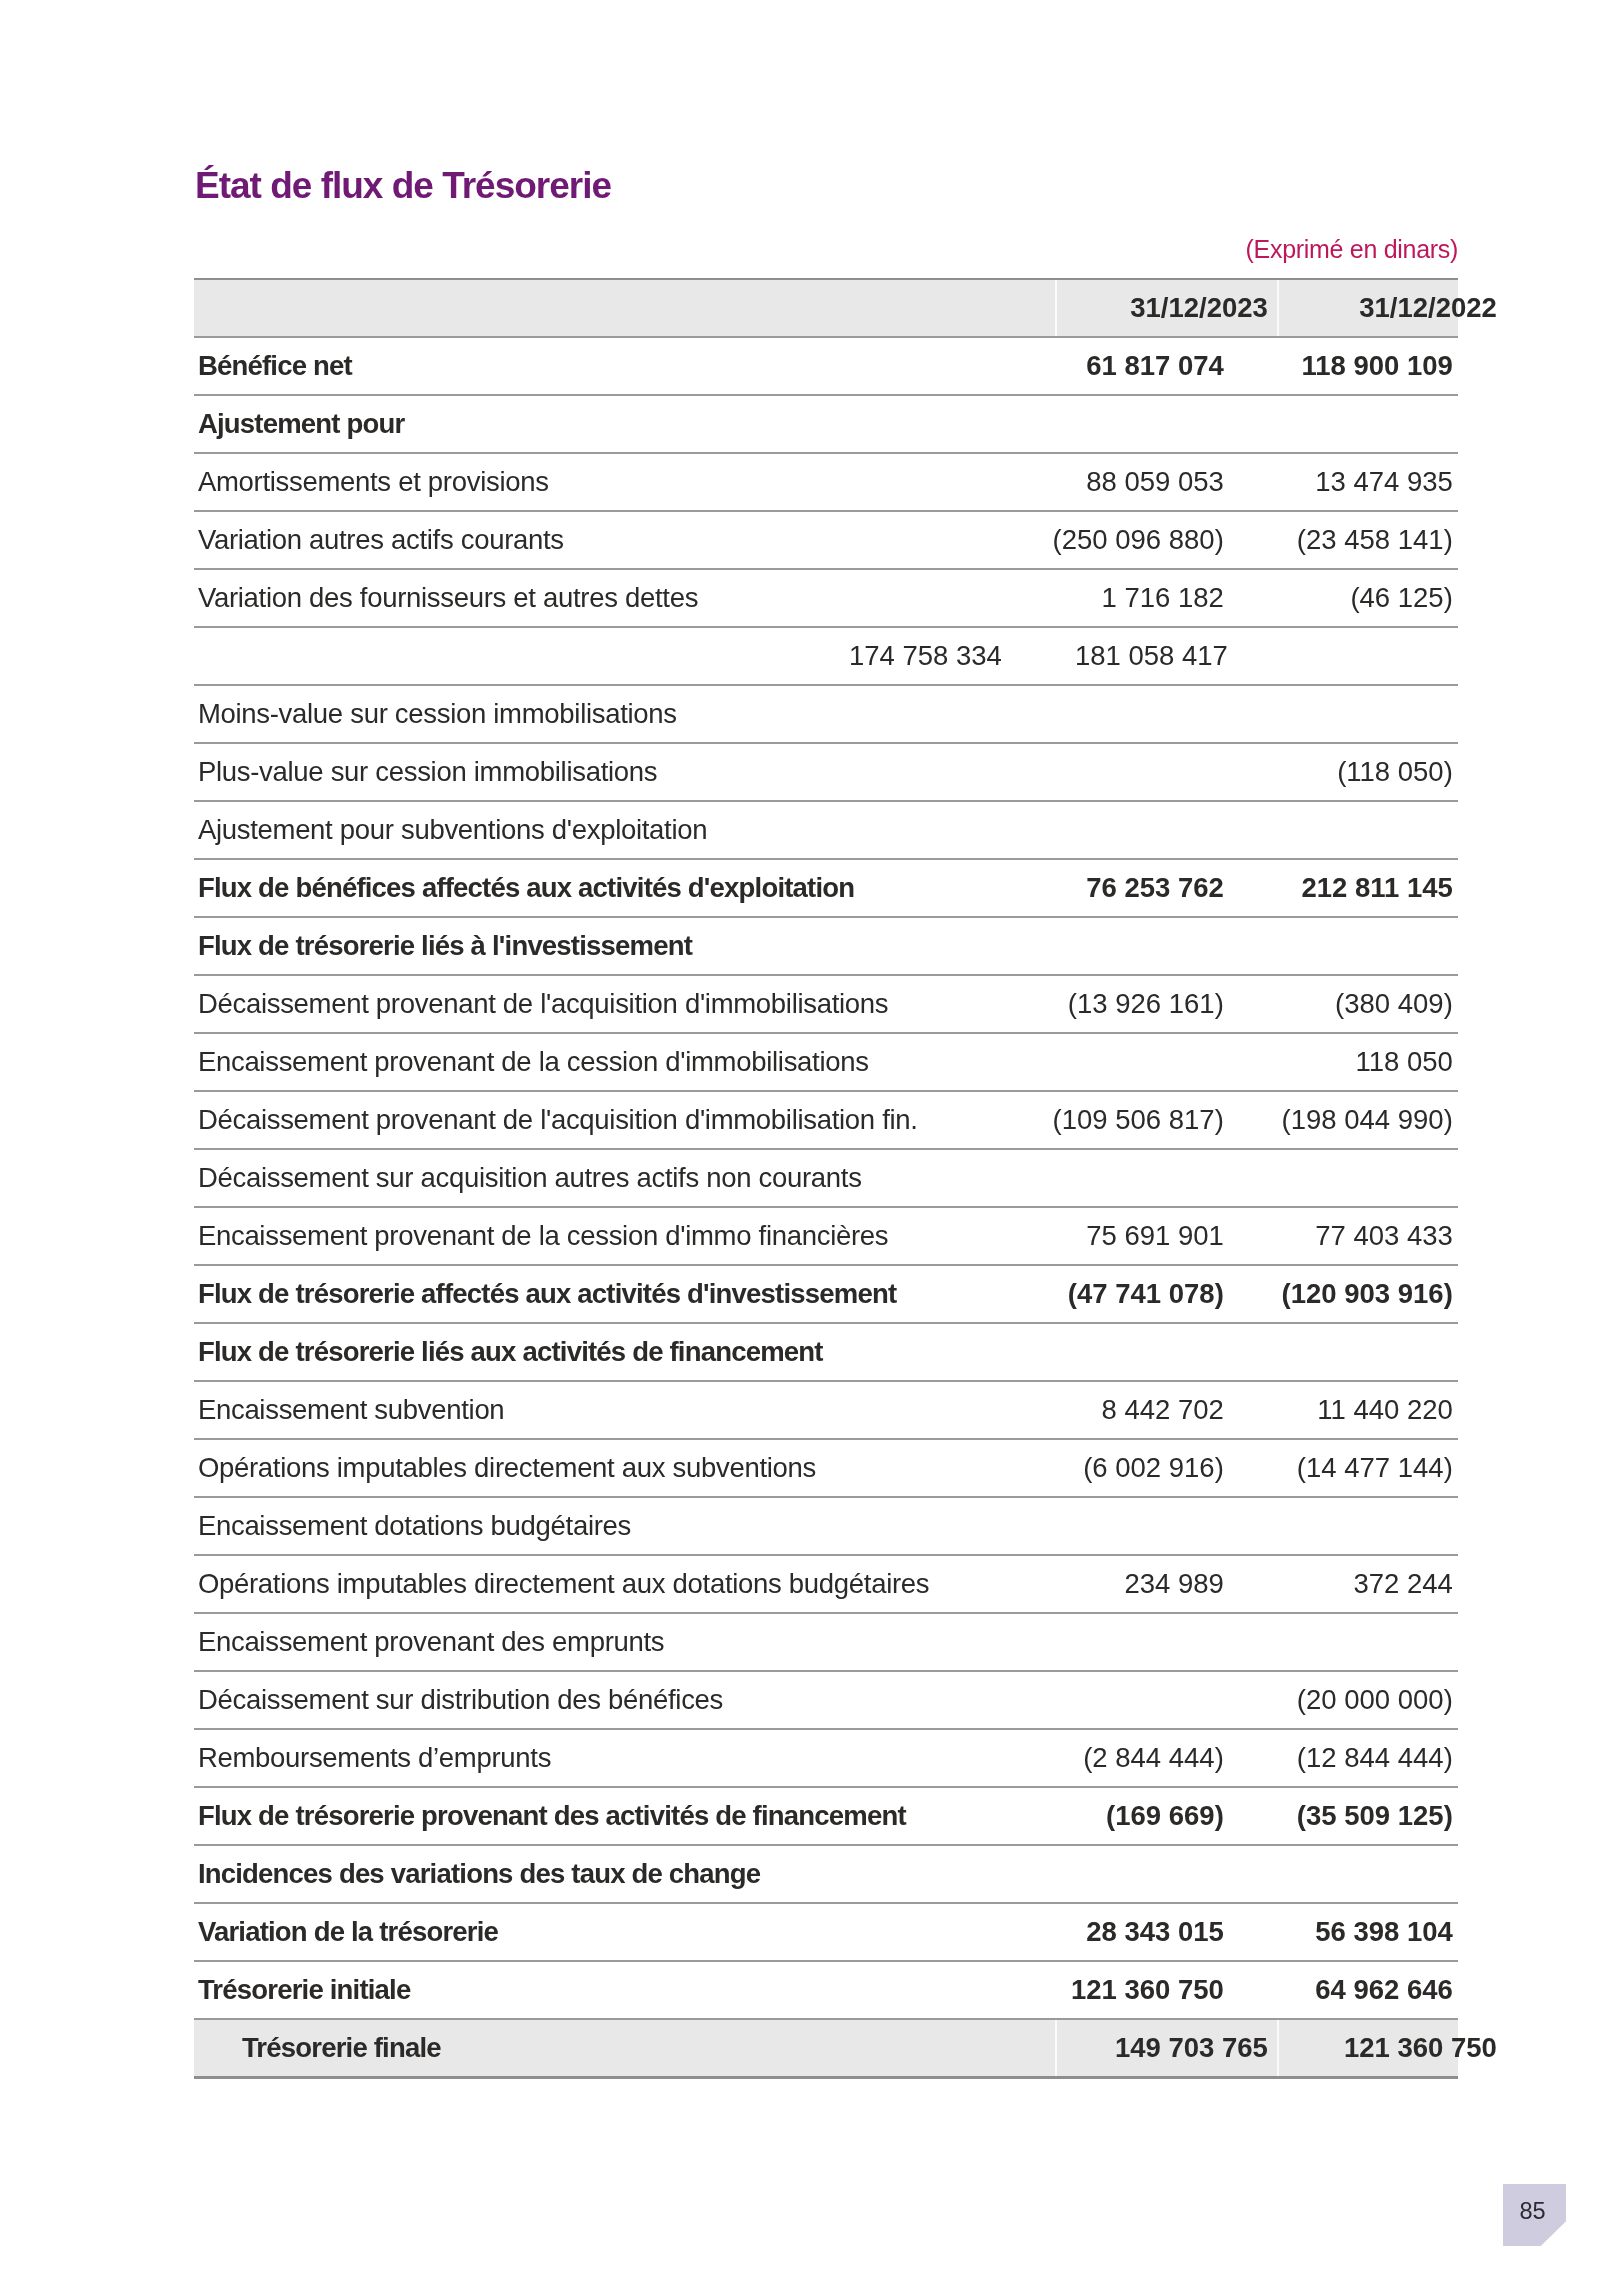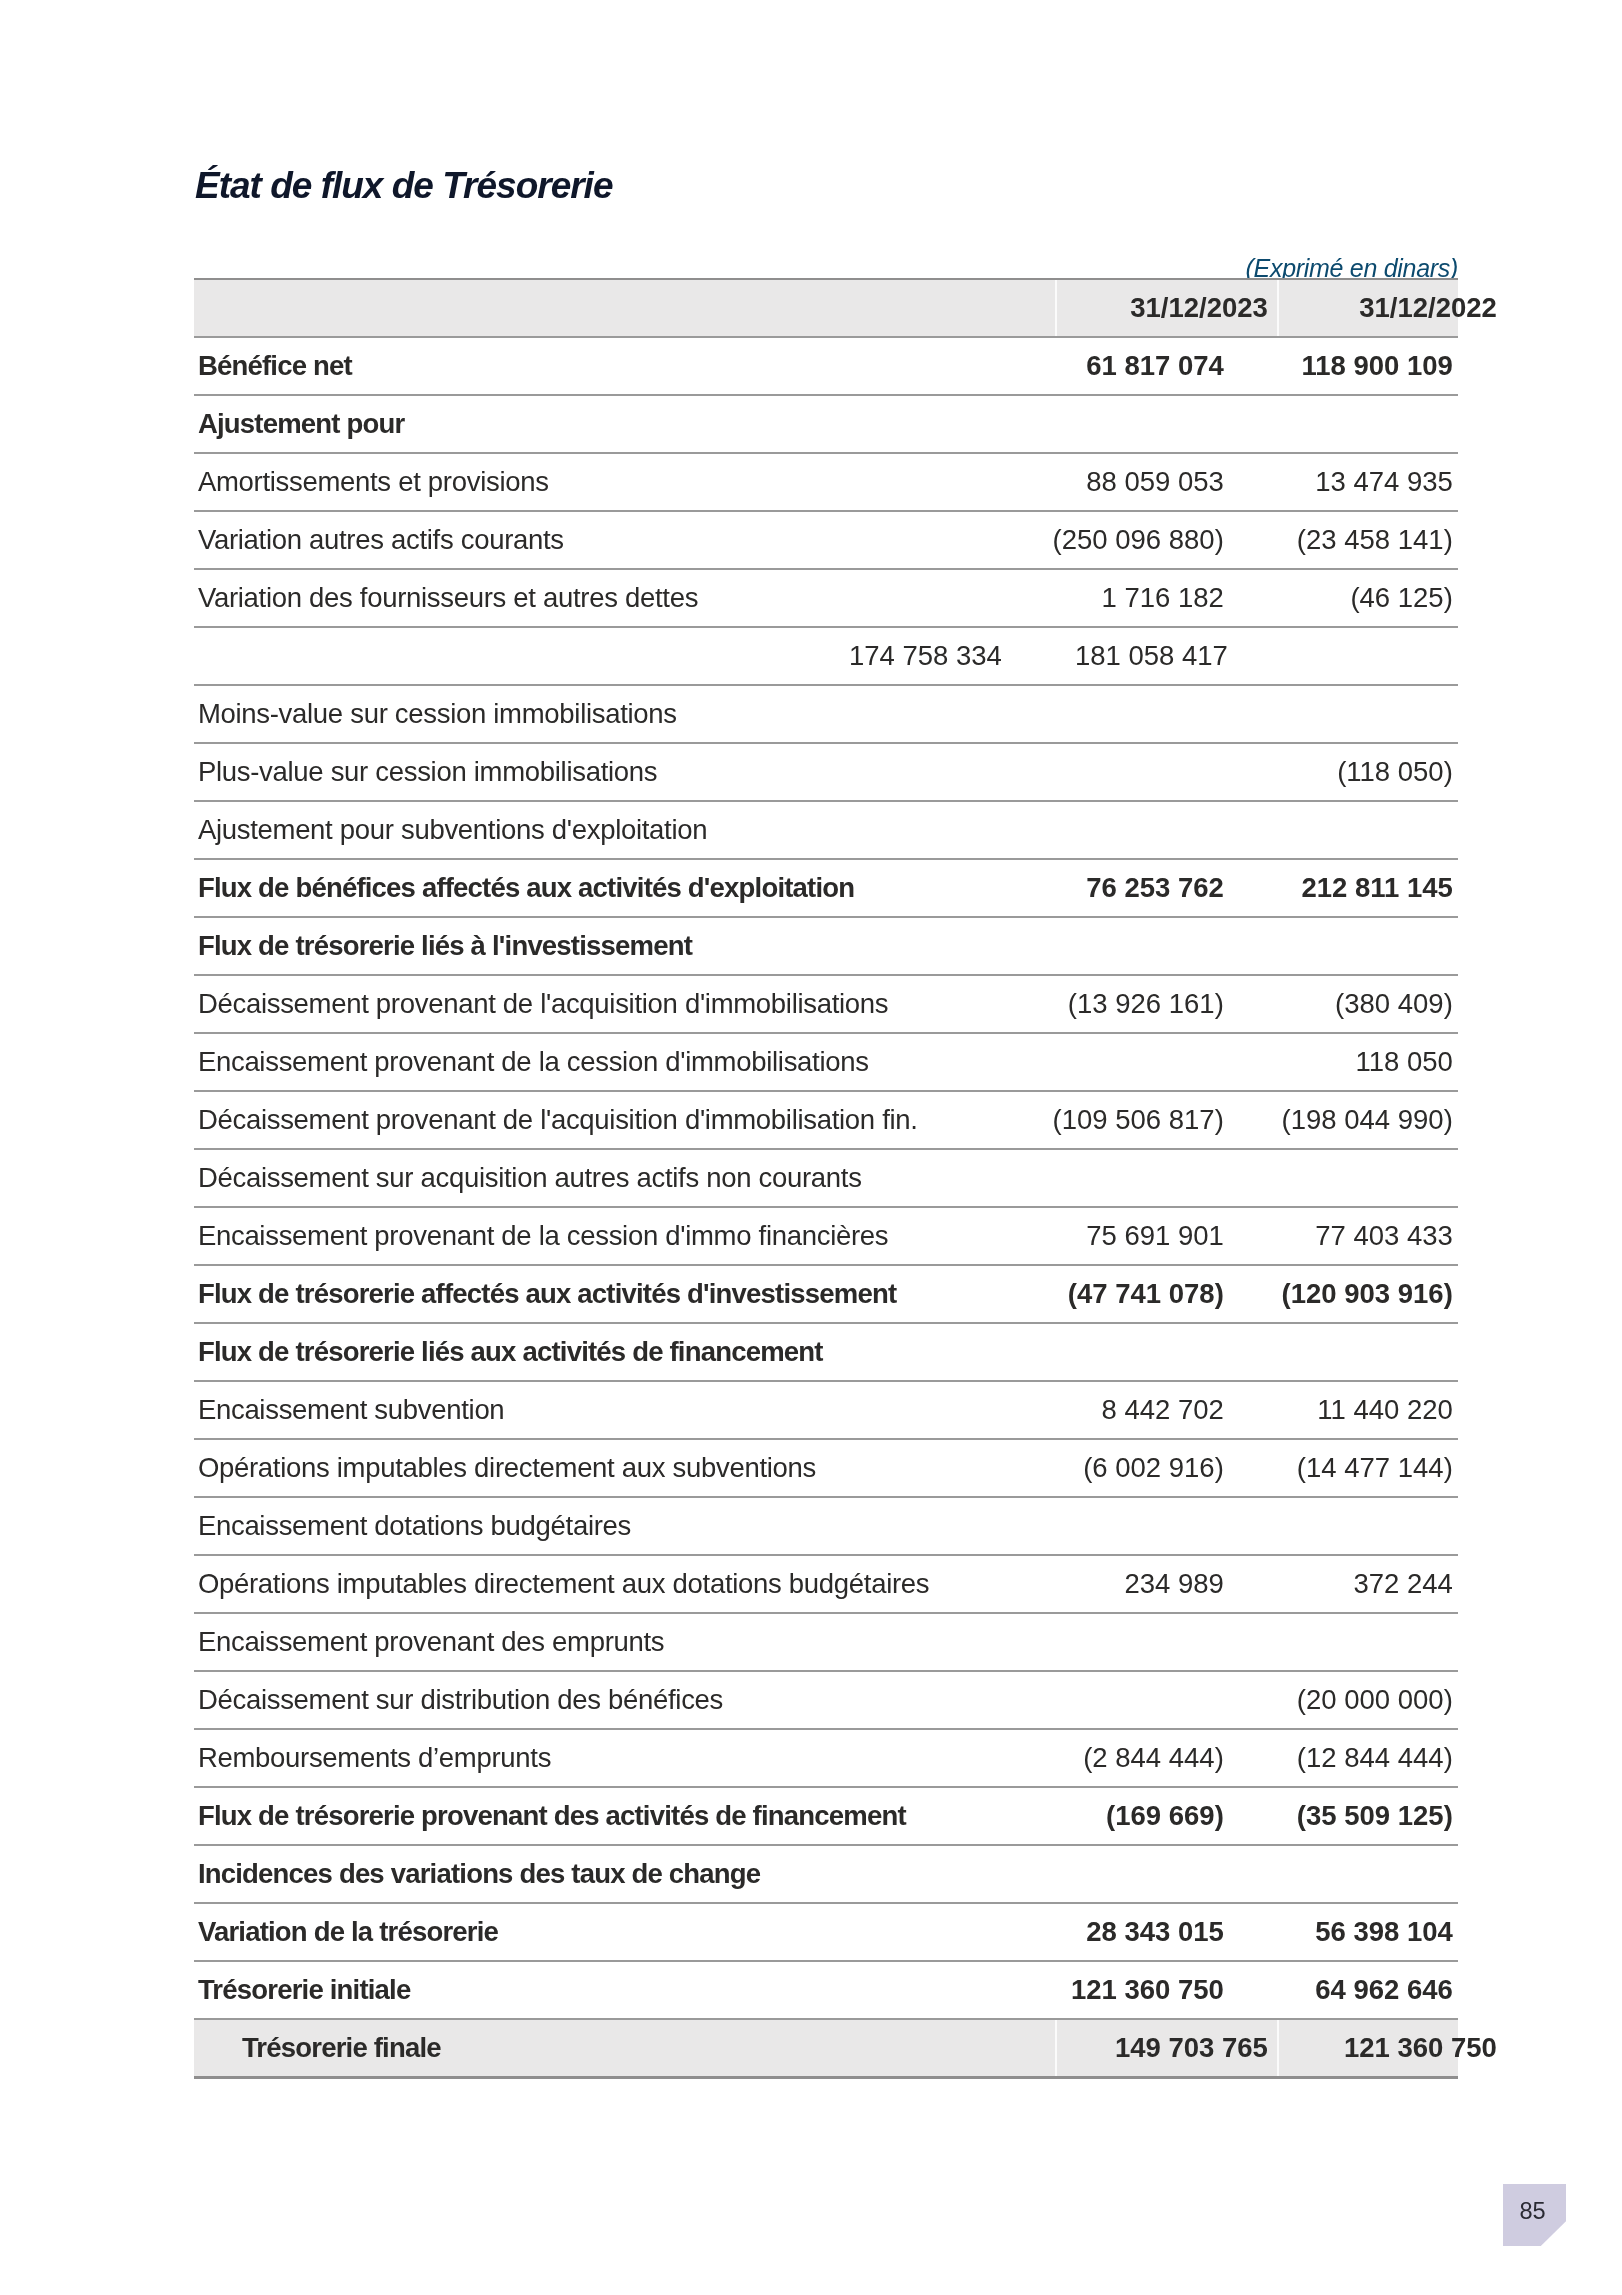--- a/index.html
+++ b/index.html
@@ -10,23 +10,23 @@
     font-family:"Liberation Sans","DejaVu Sans",sans-serif;
     color:#2b2a29;
     overflow:hidden;
   }
   .doc-title{
     position:absolute;left:195px;top:165px;
     font-size:37px;font-weight:bold;letter-spacing:-1px;
     color:#e41e2d;white-space:nowrap;
   }
   .currency-note{
-    position:absolute;left:194px;top:254px;width:1264px;
-    text-align:right;font-style:italic;font-size:25px;
-    color:#0c4a6e;letter-spacing:-0.3px;
+    position:absolute;left:194px;top:235px;width:1264px;
+    text-align:right;font-size:25px;
+    color:#be185d;letter-spacing:-0.3px;
   }
   .fin-table{
     position:absolute;left:194px;top:278px;width:1264px;
     border-top:2.6px solid #8f8e8e;
   }
   .row{
     display:grid;
     grid-template-columns:817px 222px 225px;
     height:56px;
     border-bottom:2px solid #9a9a9a;
@@ -53,21 +53,21 @@
     display:flex;align-items:center;justify-content:center;
     padding-right:3.9px;padding-bottom:6.5px;box-sizing:border-box;
     font-size:23.6px;color:#2a2a33;
   }
 </style>
 </head>
 <body>
 
 <div class="page">
 
-  <div class="doc-title" style="color: #0f172a; font-style: italic;">État de flux de Trésorerie</div>
+  <div class="doc-title" style="color: #701a75;">État de flux de Trésorerie</div>
 
   <div class="currency-note">(Exprimé en dinars)</div>
 
   <div class="fin-table">
     <div class="row gray bold">
       <div class="cell label"></div>
       <div class="cell val v1">31/12/2023</div>
       <div class="cell val v2">31/12/2022</div>
     </div>
 

